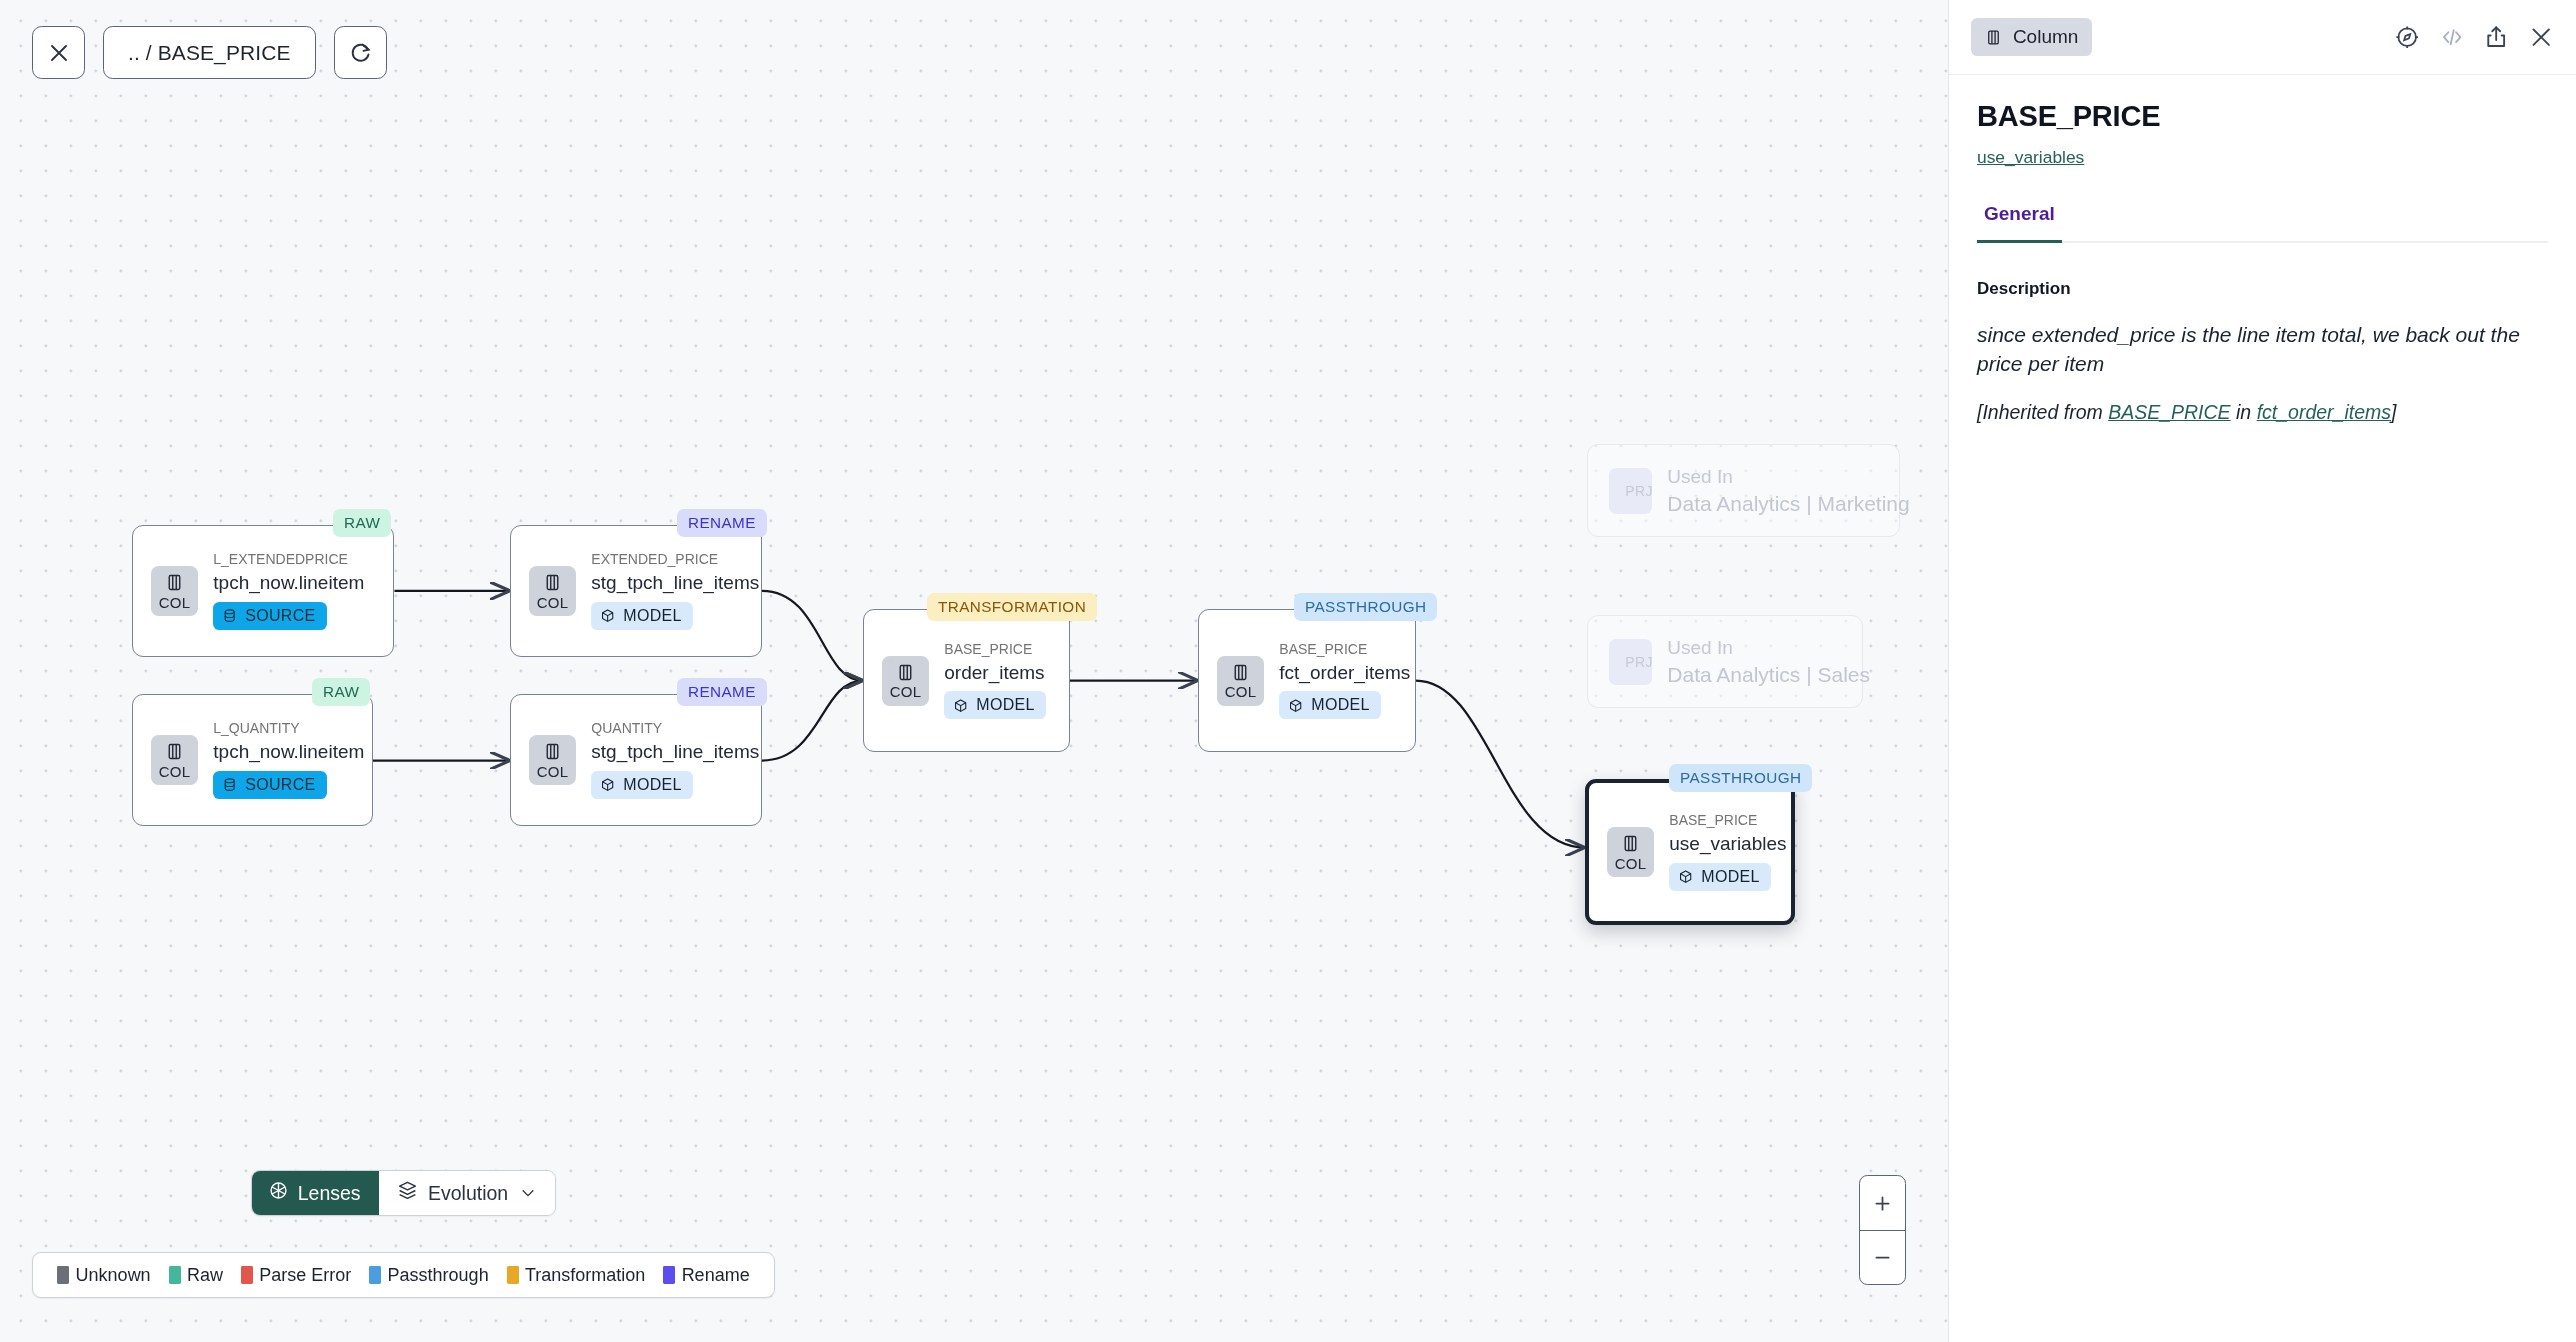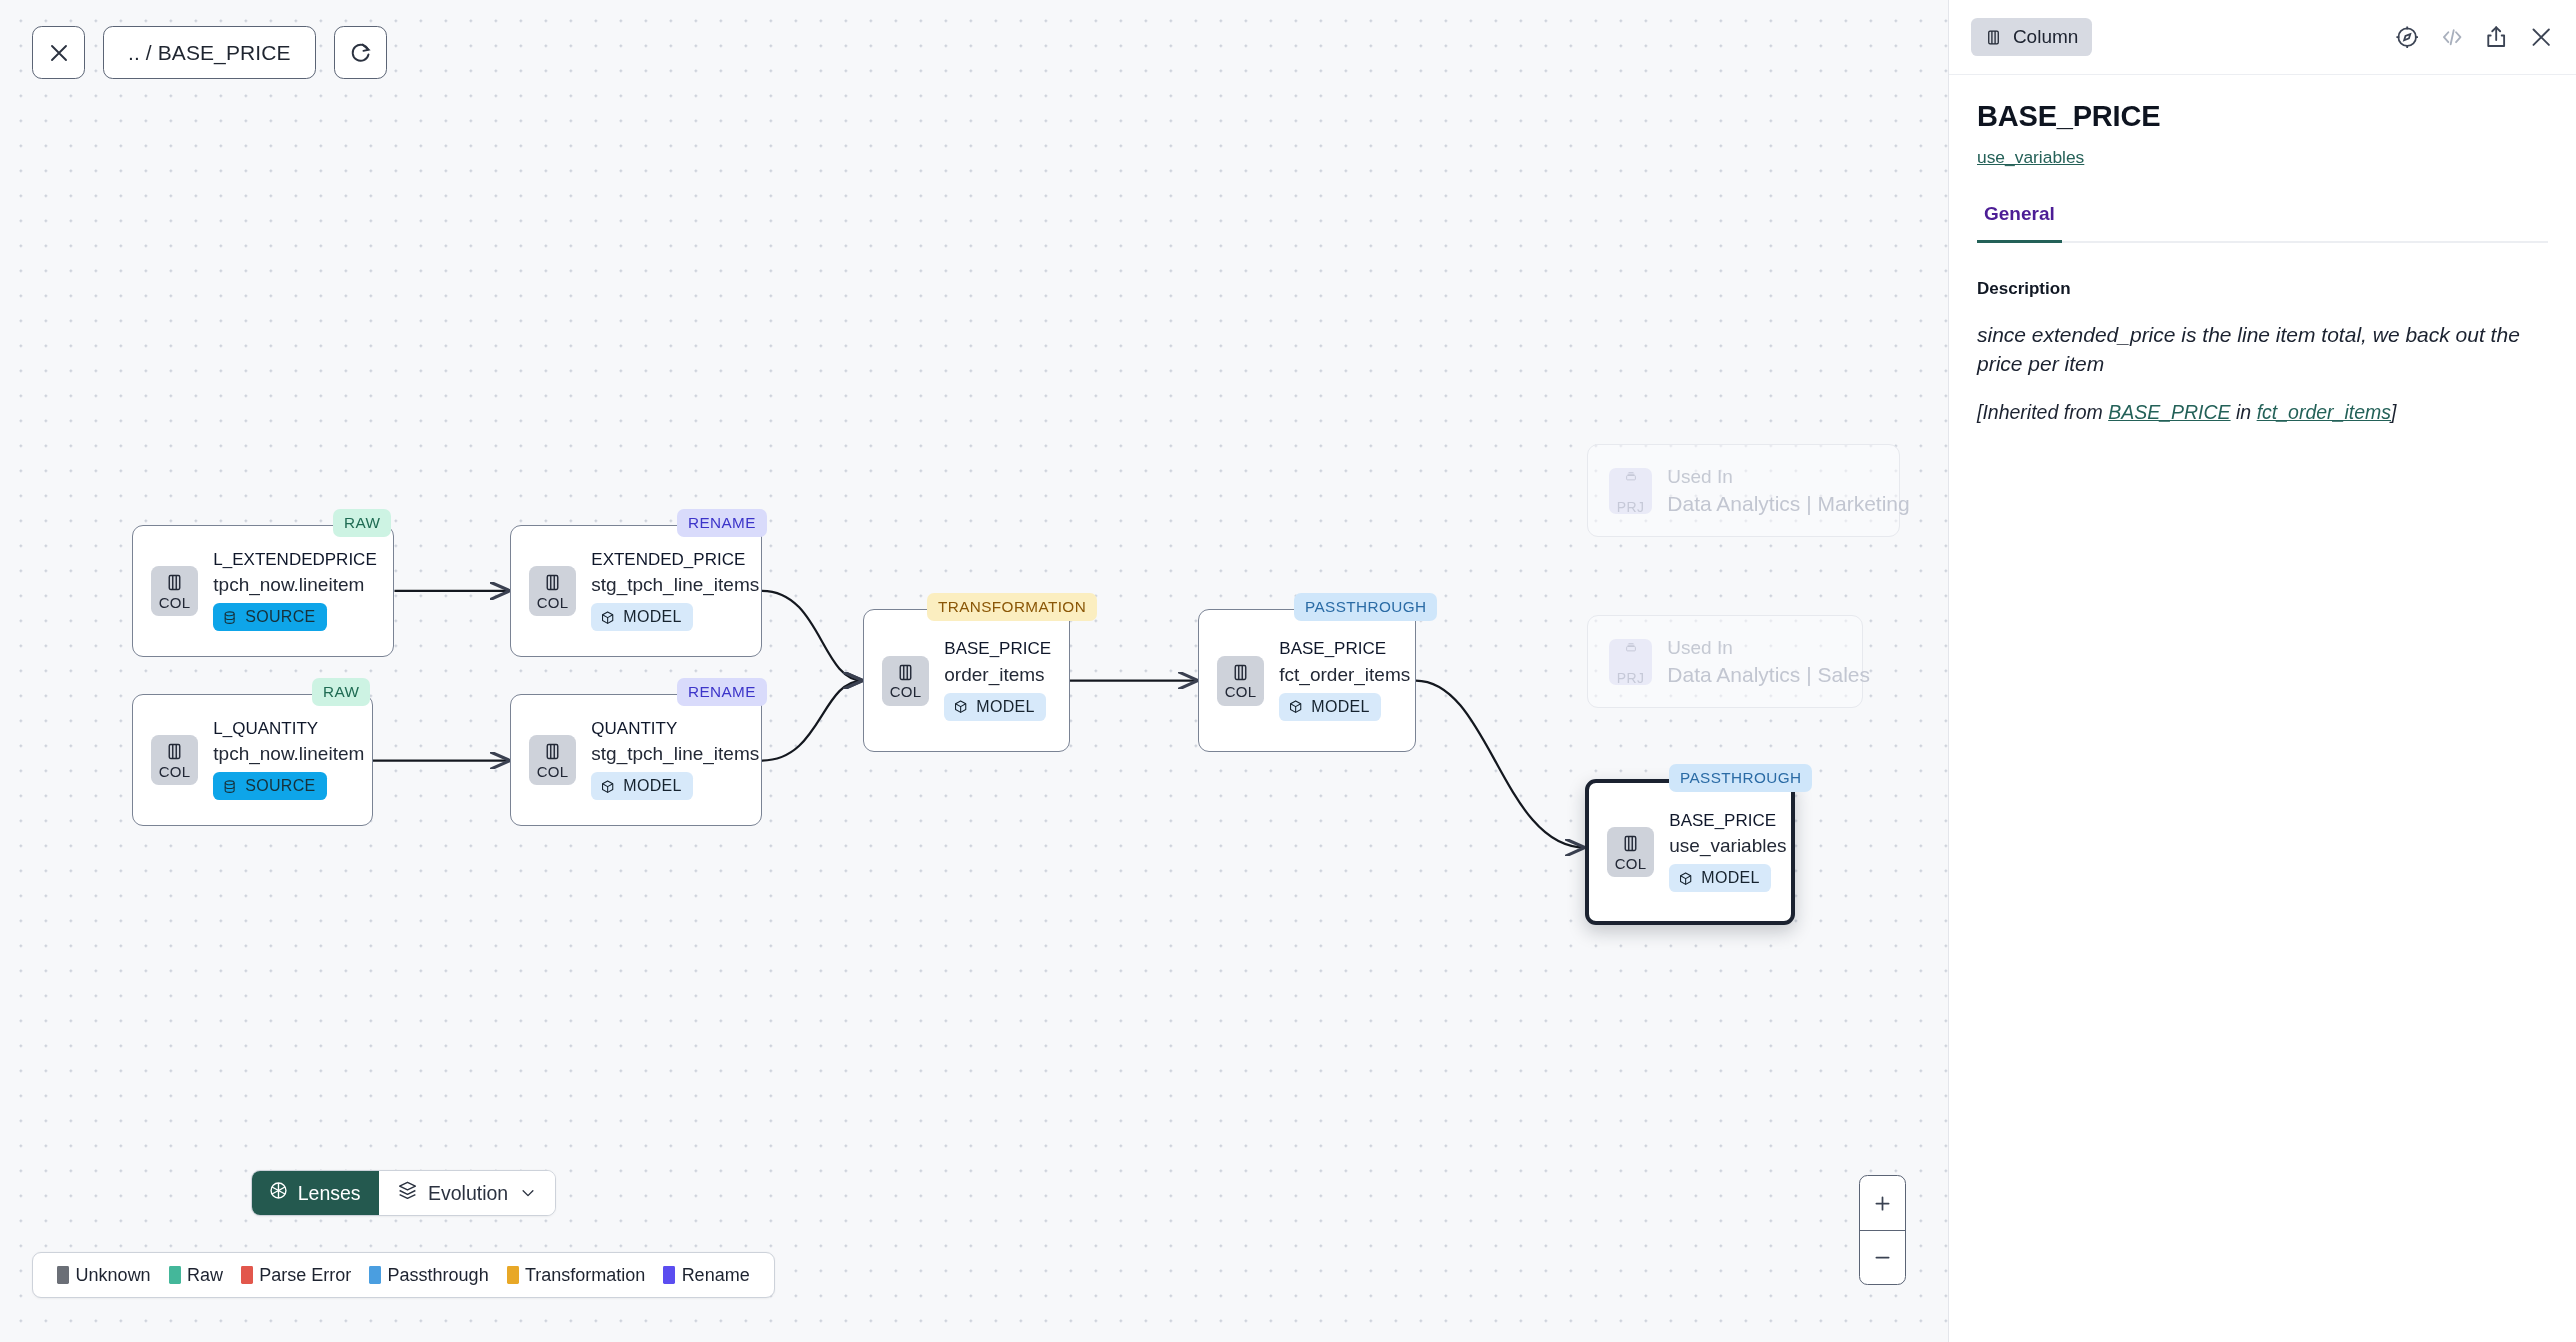--- a/index.html
+++ b/index.html
@@ -76,21 +76,21 @@
     display: flex; flex-direction: column;
     align-items: center; justify-content: center;
     gap: 1.4px;
     color: #222836;
   }
   .col-badge .cb-label {
     font-size: 15px; letter-spacing: 0.3px; font-weight: 400; line-height: 1;
   }
   .node-text { display: flex; flex-direction: column; gap: 6.3px; min-width: 0; }
   .node-title {
-    font-size: 17px; color: #0f172a; line-height: 1.05; white-space: nowrap;
+    font-size: 14px; color: #737373; line-height: 1.05; white-space: nowrap;
   }
   .node-sub {
     font-size: 19px; color: #232936; line-height: 1.05; white-space: nowrap;
   }
   .chip {
     display: inline-flex; align-items: center; gap: 7.7px;
     align-self: flex-start;
     border-radius: 6.3px;
     padding: 4.9px 11px 4.9px 9px;
     font-size: 16px;
@@ -123,21 +123,21 @@
     border: 1.4px solid #e7e9ee;
     border-radius: 11px;
     z-index: 10;
   }
   .node-ghost .node-inner { padding: 0 21px; gap: 15.3px; }
   .ghost-badge {
     flex: 0 0 auto;
     width: 43px; height: 46px;
     background: #e9eaf7;
     border-radius: 7px;
-    display: flex; flex-direction: column;
+    display: flex; 
     align-items: center; justify-content: center; gap: 17px;
     color: #c6c9d8;
   }
   .ghost-badge .cb-label { font-size: 14px; letter-spacing: 0.4px; line-height: 1; }
   .ghost-text { display: flex; flex-direction: column; gap: 7.7px; }
   .ghost-t1 { font-size: 19px; color: #c5c9d3; line-height: 1; }
   .ghost-t2 { font-size: 21px; color: #c2c6d1; line-height: 1; white-space: nowrap; }
 
   
   #edges { position: absolute; inset: 0; width: 1948px; height: 1343px; z-index: 5; pointer-events: none; }

